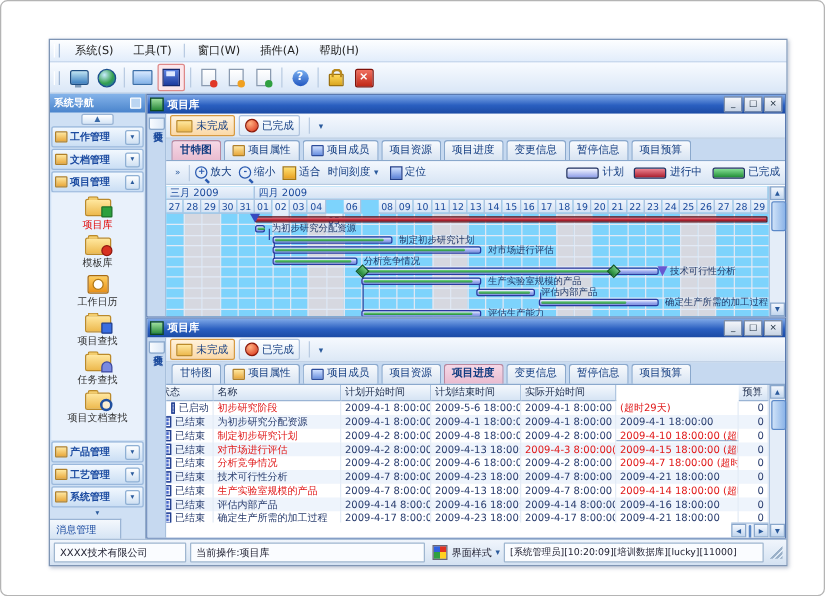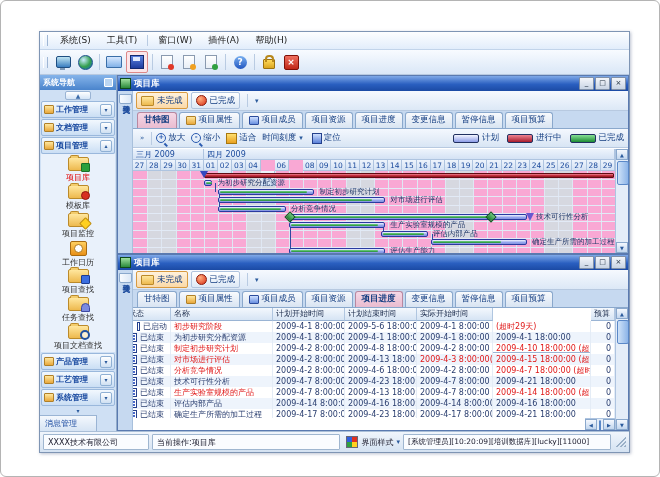--- a/index.html
+++ b/index.html
@@ -107,21 +107,21 @@
   .mag::after{content:"";position:absolute;right:-3px;bottom:-3px;width:4px;height:1.5px;background:#2a5ab0;transform:rotate(45deg);}
   .fitic{width:9px;height:9px;background:linear-gradient(#ffe070,#e8a020);border:1px solid #a87810;margin-right:2px;}
   .locic{width:8px;height:9px;background:linear-gradient(#cfe0ff,#5a80d8);border:1px solid #24408c;margin-right:2px;}
   .gleg{display:flex;align-items:center;margin-left:auto;}
   .gleg .sw{width:24px;height:7px;border:1px solid #203060;border-radius:2px;margin:0 3px 0 8px;}
   .sw-plan{background:linear-gradient(#f4f6ff,#8c9ce8);}
   .sw-prog{background:linear-gradient(#ee8492,#a81c2c);}
   .sw-done{background:linear-gradient(#86e096,#1e8c34);}
   
   .gantt-wrap{flex:1;display:flex;min-height:0;border-top:1px solid #fff;}
-  .gantt{flex:1;position:relative;background:#f9a8d4;overflow:hidden;}
+  .gantt{flex:1;position:relative;background:#7dd3fc;overflow:hidden;}
   .gm-cell,.gd-cell{position:absolute;box-sizing:border-box;background:linear-gradient(#eef4fc,#d4e2f4);
     border-right:1px solid #aec4e0;border-bottom:1px solid #aec4e0;color:#1b4a9c;overflow:hidden;white-space:nowrap;}
   .gm-cell{font-size:8px;padding-left:3px;line-height:11px;}
   .gd-cell{font-size:7.5px;text-align:center;line-height:11px;}
   .wkend{position:absolute;background:#d6d8e0;}
   .gvline{position:absolute;width:1px;background:#dfe7f3;}
   .ghline{position:absolute;height:1px;background:#e2eaf6;}
   .bar-plan{position:absolute;height:6px;background:linear-gradient(#f0f3ff,#94a4ec 60%,#8494e0);
     border:1px solid #2a3aa0;border-radius:2px;box-sizing:border-box;}
   .bar-green{position:absolute;left:1px;top:1px;bottom:1px;background:linear-gradient(#74d484,#218c36);border-radius:1px;}
@@ -249,24 +249,20 @@
             </div>
           </div>
       <div class="nav-items" id="navItems">
             <div class="nav-item sel">
               <span class="fi f-grn"></span>
               <span class="lbl">项目库</span>
             </div>
             <div class="nav-item">
               <span class="fi f-red"></span>
               <span class="lbl">模板库</span>
-            </div>
-            <div class="nav-item">
-              <span class="fi f-star"></span>
-              <span class="lbl">项目监控</span>
             </div>
             <div class="nav-item">
               <span class="i-cal"></span>
               <span class="lbl">工作日历</span>
             </div>
             <div class="nav-item">
               <span class="fi f-blu"></span>
               <span class="lbl">项目查找</span>
             </div>
             <div class="nav-item">
@@ -444,21 +440,21 @@
                     <div class="ghline" style="left: 0px; top: 89.2px; width: 482px; height: 1px;"></div>
                     <div class="ghline" style="left: 0px; top: 97.6px; width: 482px; height: 1px;"></div>
                     <div class="gm-cell" style="left: 0px; top: 0px; width: 70.8824px; height: 11px;">三月 2009</div>
                     <div class="gm-cell" style="left: 70.8824px; top: 0px; width: 411.118px; height: 11px;">四月 2009</div>
                     <div class="gd-cell" style="left: 0px; top: 11px; width: 14.1765px; height: 11px;">27</div>
                     <div class="gd-cell" style="left: 14.1765px; top: 11px; width: 14.1765px; height: 11px;">28</div>
                     <div class="gd-cell" style="left: 28.3529px; top: 11px; width: 14.1765px; height: 11px;">29</div>
                     <div class="gd-cell" style="left: 42.5294px; top: 11px; width: 14.1765px; height: 11px;">30</div>
                     <div class="gd-cell" style="left: 56.7059px; top: 11px; width: 14.1765px; height: 11px;">31</div>
                     <div class="gd-cell" style="left: 70.8824px; top: 11px; width: 14.1765px; height: 11px;">01</div>
-                    <div class="gd-cell" style="left: 85.0588px; top: 11px; width: 14.1765px; height: 16px;">02</div>
+                    <div class="gd-cell" style="left: 85.0588px; top: 11px; width: 14.1765px; height: 26px;">02</div>
                     <div class="gd-cell" style="left: 99.2353px; top: 11px; width: 14.1765px; height: 11px;">03</div>
                     <div class="gd-cell" style="left: 113.412px; top: 11px; width: 14.1765px; height: 11px;">04</div>
                     <div class="gd-cell" style="left: 127.588px; top: 22px; width: 14.1765px; height: 15px;">05</div>
                     <div class="gd-cell" style="left: 141.765px; top: 11px; width: 14.1765px; height: 11px;">06</div>
                     <div class="gd-cell" style="left: 155.941px; top: 11px; width: 14.1765px; height: 11px; margin-left: 15px;">07</div>
                     <div class="gd-cell" style="left: 170.118px; top: 11px; width: 14.1765px; height: 11px;">08</div>
                     <div class="gd-cell" style="left: 184.294px; top: 11px; width: 14.1765px; height: 11px;">09</div>
                     <div class="gd-cell" style="left: 198.471px; top: 11px; width: 14.1765px; height: 11px;">10</div>
                     <div class="gd-cell" style="left: 212.647px; top: 11px; width: 14.1765px; height: 11px;">11</div>
                     <div class="gd-cell" style="left: 226.824px; top: 11px; width: 14.1765px; height: 11px;">12</div>

